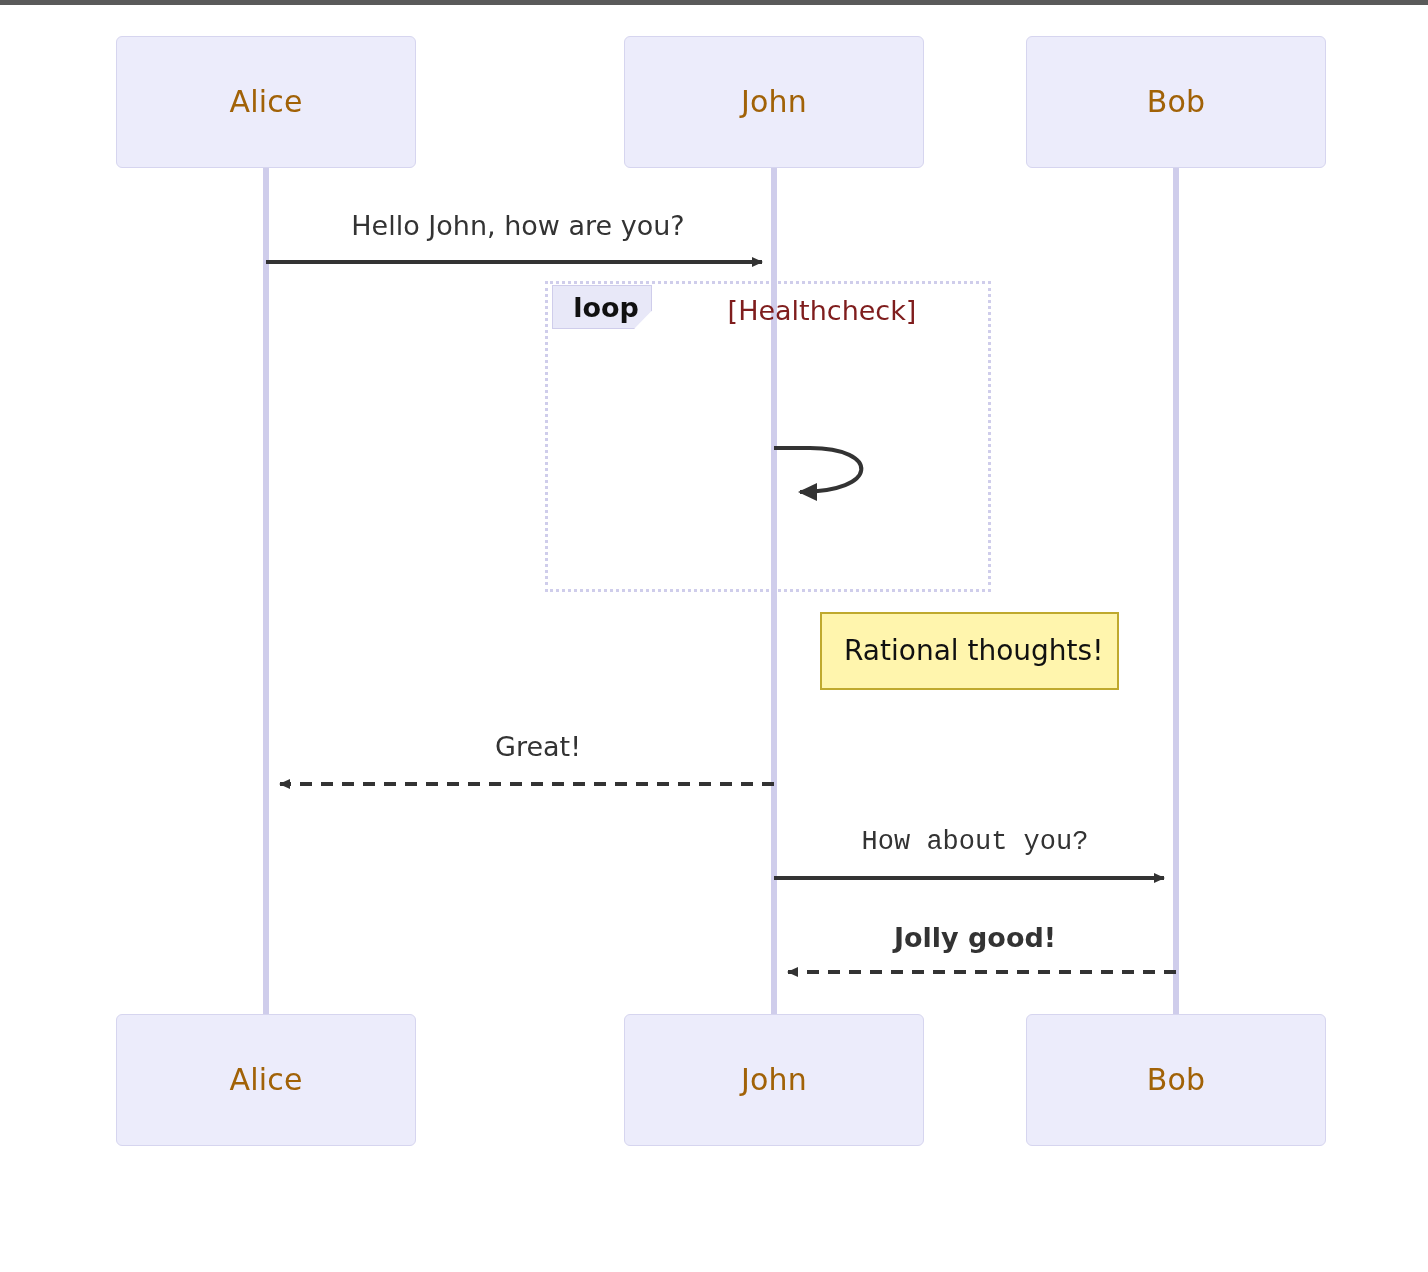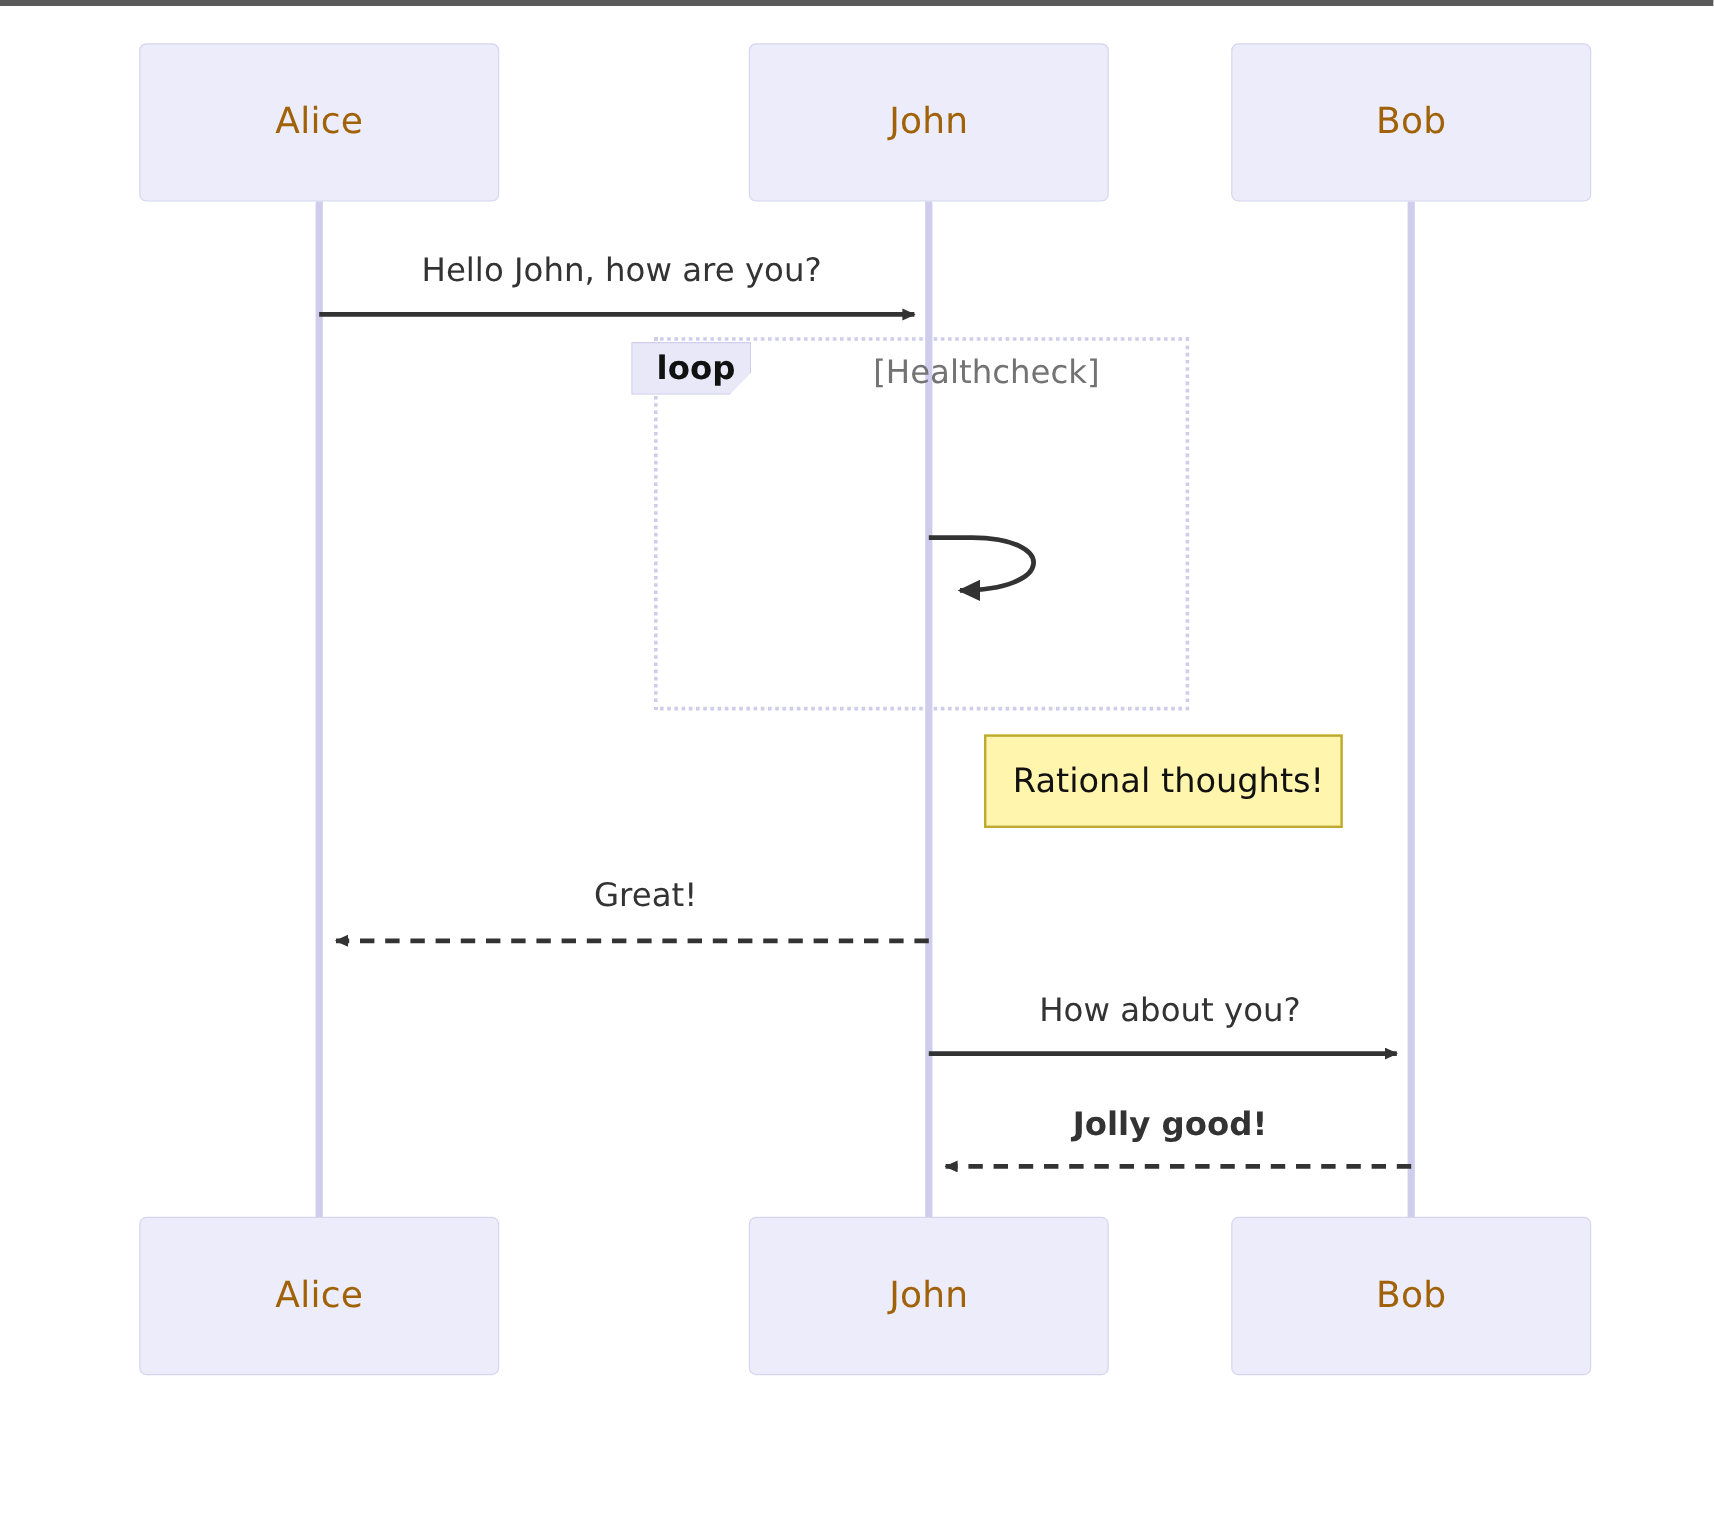--- a/index.html
+++ b/index.html
@@ -80,21 +80,21 @@
   .loop-tag-label {
     font-size: 27px;
     font-weight: bold;
     color: #111111;
     line-height: 1;
     padding-right: 10px;
   }
   .loop-title {
     position: absolute;
     font-size: 27px;
-    color: #737373;
+    color: #7f1d1d;
     white-space: nowrap;
     line-height: 1;
     transform: translateX(-50%);
   }
   .loop-inner-text {
     position: absolute;
     font-size: 27px;
     color: #333333;
     white-space: nowrap;
     line-height: 1;
@@ -147,36 +147,36 @@
 
     <line x1="774" y1="784" x2="280" y2="784" stroke="#333333" stroke-width="4" stroke-dasharray="12,9" marker-end="url(#arrow-left)"></line>
 
     <line x1="774" y1="878" x2="1164" y2="878" stroke="#333333" stroke-width="4" marker-end="url(#arrow-right)"></line>
 
     <line x1="1176" y1="972" x2="788" y2="972" stroke="#333333" stroke-width="4" stroke-dasharray="12,9" marker-end="url(#arrow-left)"></line>
   </svg>
 
   <div class="loop-frame" style="left:545px; top:281px; width:446px; height:311px;"></div>
 
-  <div class="loop-tag" style="left:526px; top:285px; width:100px; height:44px;padding-left:18px;">
+  <div class="loop-tag" style="left:552px; top:285px; width:100px; height:44px;padding-left:18px;">
     <span class="loop-tag-label">loop</span>
   </div>
 
   <div class="loop-title" style="left:822px; top:297px;">[Healthcheck]</div>
 
 
   <div class="note-box" style="left:820px; top:612px; width:299px; height:78px;">
     <span class="note-label">Rational thoughts!</span>
   </div>
 
   <div class="msg-label" style="left:518px; top:212px;">Hello John, how are you?</div>
 
   <div class="msg-label" style="left:518px; top:733px;margin-left:20px;">Great!</div>
 
-  <div class="msg-label" style="left:975px; top:829px;">How about you?</div>
+  <div class="msg-label" style="left:975px; top:829px;font-family:Liberation Mono, monospace;">How about you?</div>
 
   <div class="msg-label" style="left:975px; top:924px;font-weight:bold;">Jolly good!</div>
 
   <div class="actor-box" style="left:116px; top:36px; width:300px; height:132px;">
     <span class="actor-label">Alice</span>
   </div>
 
   <div class="actor-box" style="left:624px; top:36px; width:300px; height:132px;">
     <span class="actor-label">John</span>
   </div>

